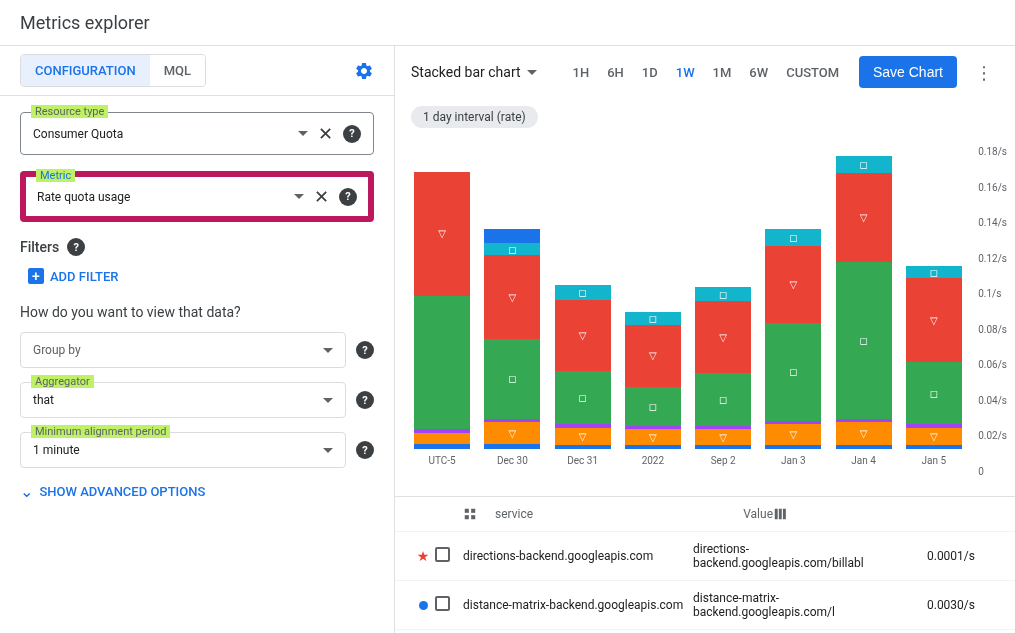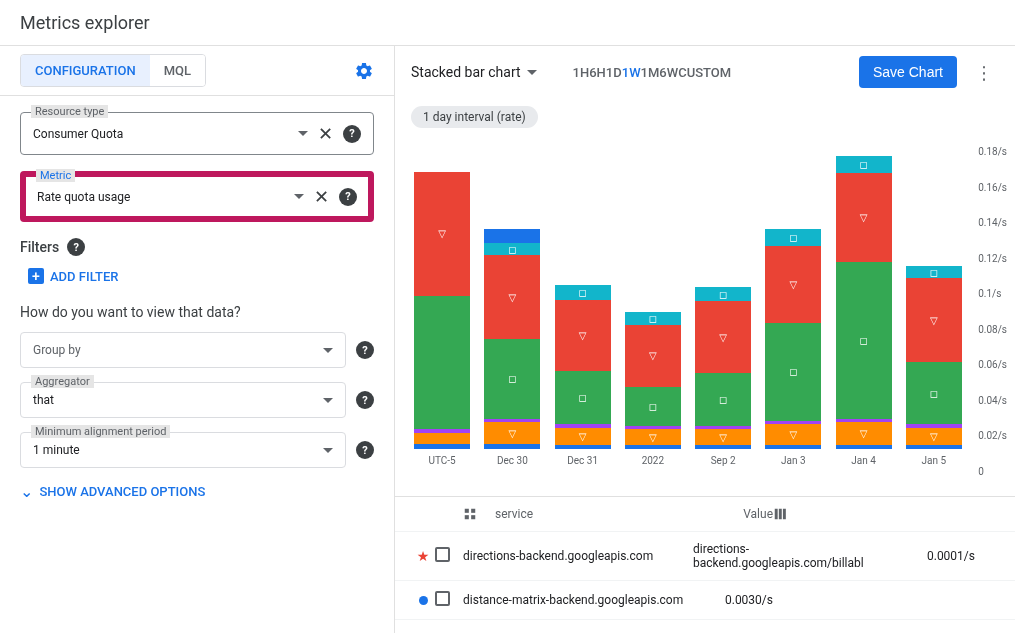--- a/index.html
+++ b/index.html
@@ -11,39 +11,39 @@
 
 .tab-row { display: flex; align-items: center; padding: 8px 20px; border-bottom: 1px solid #e0e0e0; }
 .tab-buttons { display: flex; border: 1px solid #dadce0; border-radius: 4px; overflow: hidden; }
 .tab-btn { padding: 8px 14px; font-size: 13px; font-weight: 500; cursor: pointer; background: #fff; color: #5f6368; }
 .tab-btn.active { background: #e8f0fe; color: #1a73e8; }
 .gear { margin-left: auto; color: #1a73e8; cursor: pointer; }
 
 .config-body { padding: 16px 20px; }
 .field-wrap { position: relative; border: 1px solid #80868b; border-radius: 4px; padding: 10px 12px; margin-bottom: 16px; display: flex; align-items: center; }
 .field-wrap.active { border: 6px solid #be185d; padding: 9px 11px; }
-.field-label { position: absolute; top: -8px; left: 10px; background: #e5e5e5; padding: 0 4px; font-size: 11px; color: #5f6368; }
+.field-label { position: absolute; top: -8px; left: 10px; background: #bef264; padding: 0 4px; font-size: 11px; color: #5f6368; }
 .field-wrap.active .field-label { color: #1a73e8; }
 .field-value { flex: 1; font-size: 12px; color: #202124; }
 .field-icons { display: flex; align-items: center; gap: 10px; }
 .dd-arrow { width: 0; height: 0; border-left: 5px solid transparent; border-right: 5px solid transparent; border-top: 5px solid #5f6368; cursor: pointer; }
 .x-icon { font-size: 18px; color: #3c4043; cursor: pointer; font-weight: 500; }
 .help-icon { width: 18px; height: 18px; border-radius: 50%; background: #3c4043; color: #fff; display: inline-flex; align-items: center; justify-content: center; font-size: 11px; font-weight: bold; cursor: pointer; }
 
 .section-label { font-size: 14px; font-weight: 500; color: #3c4043; margin-bottom: 12px; display: flex; align-items: center; gap: 8px; }
 .add-filter { color: #1a73e8; font-size: 13px; font-weight: 500; display: flex; align-items: center; gap: 6px; cursor: pointer; margin-bottom: 20px; margin-left: 8px; }
 .plus-box { width: 16px; height: 16px; background: #1a73e8; color: #fff; display: inline-flex; align-items: center; justify-content: center; font-size: 14px; border-radius: 2px; }
 
 .adv-options { color: #1a73e8; font-size: 13px; font-weight: 500; display: flex; align-items: center; gap: 6px; cursor: pointer; margin-top: 8px; }
 .chevron { font-size: 16px; }
 
 
 .toolbar { display: flex; align-items: center; padding: 10px 16px; gap: 12px; }
 .chart-type { display: flex; align-items: center; gap: 6px; font-size: 14px; cursor: pointer; }
-.time-tabs { display: flex; margin-left: 24px; }
+.time-tabs { display: flex; gap: 18px; margin-left: 24px; }
 .time-tab { font-size: 13px; color: #5f6368; cursor: pointer; font-weight: 500; }
 .time-tab.active { color: #1a73e8; }
 .save-btn { margin-left: auto; background: #1a73e8; color: #fff; border: none; border-radius: 4px; padding: 8px 14px; font-size: 14px; font-weight: 500; cursor: pointer; }
 .more-menu { color: #5f6368; cursor: pointer; padding: 0 6px; font-size: 18px; }
 
 .interval-badge { display: inline-block; background: #e8eaed; border-radius: 12px; padding: 4px 12px; font-size: 12px; color: #3c4043; margin: 8px 16px; }
 
 .chart-area { position: relative; height: 360px; padding: 10px 50px 30px 16px; }
 .y-axis { position: absolute; right: 8px; top: 10px; bottom: 30px; display: flex; flex-direction: column; justify-content: space-between; font-size: 10px; color: #5f6368; text-align: left; }
 .y-axis div { height: 0; }
@@ -371,20 +371,21 @@
             <div class="lt-quota">directions-backend.googleapis.com/billabl</div>
             <div class="lt-value">0.0001/s</div>
             <div class="lt-cols-icon"></div>
           </div>
           <div class="lt-row">
             <div class="lt-marker">
               <span style="display:inline-block;width:9px;height:9px;border-radius:50%;background:#1a73e8"></span>
             </div>
             <div class="lt-check"><span class="checkbox"></span></div>
             <div class="lt-service">distance-matrix-backend.googleapis.com</div>
+            <div class="lt-quota">distance-matrix-backend.googleapis.com/l</div>
             <div class="lt-value">0.0030/s</div>
             <div class="lt-cols-icon"></div>
           </div>
           <div class="lt-row">
             <div class="lt-cols-icon"></div>
           </div>
         </div>
     </div>
   </div>
 </div>

